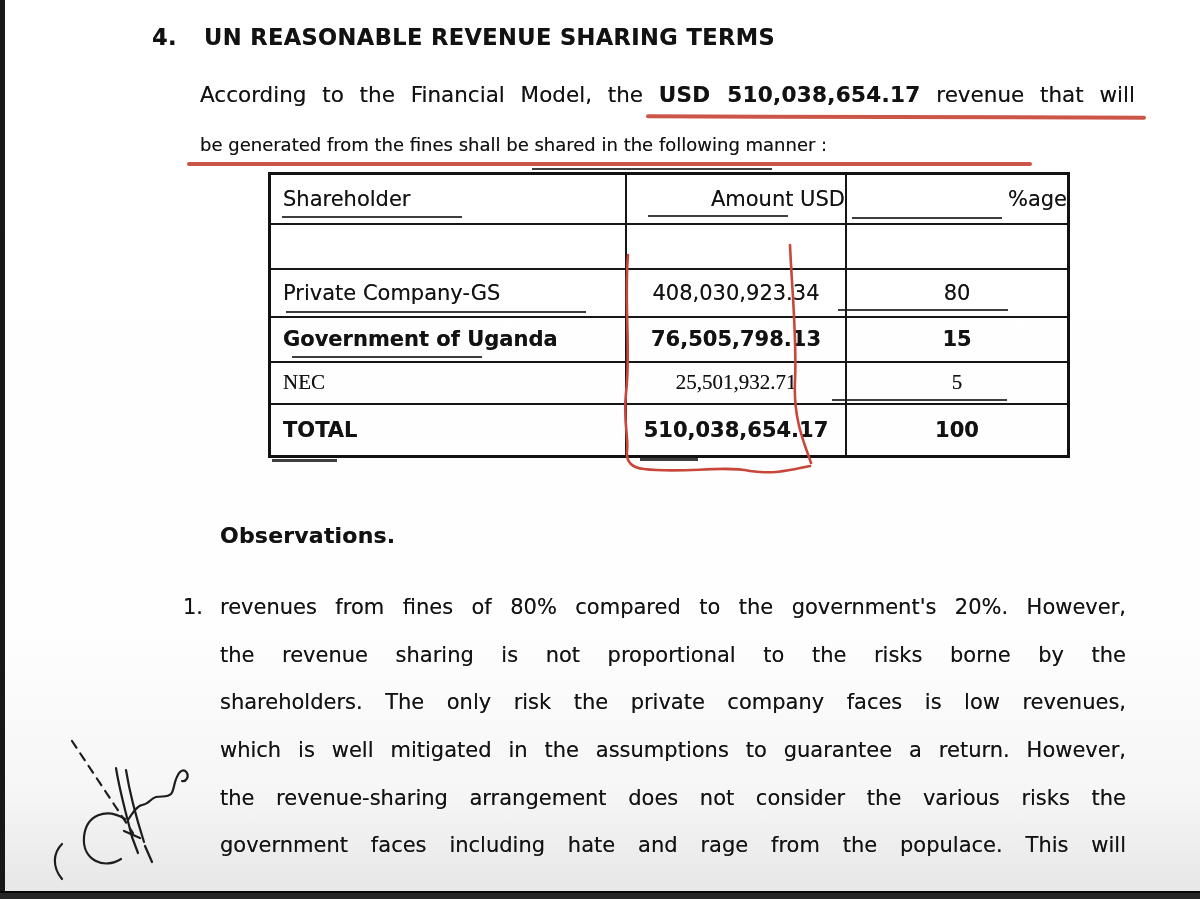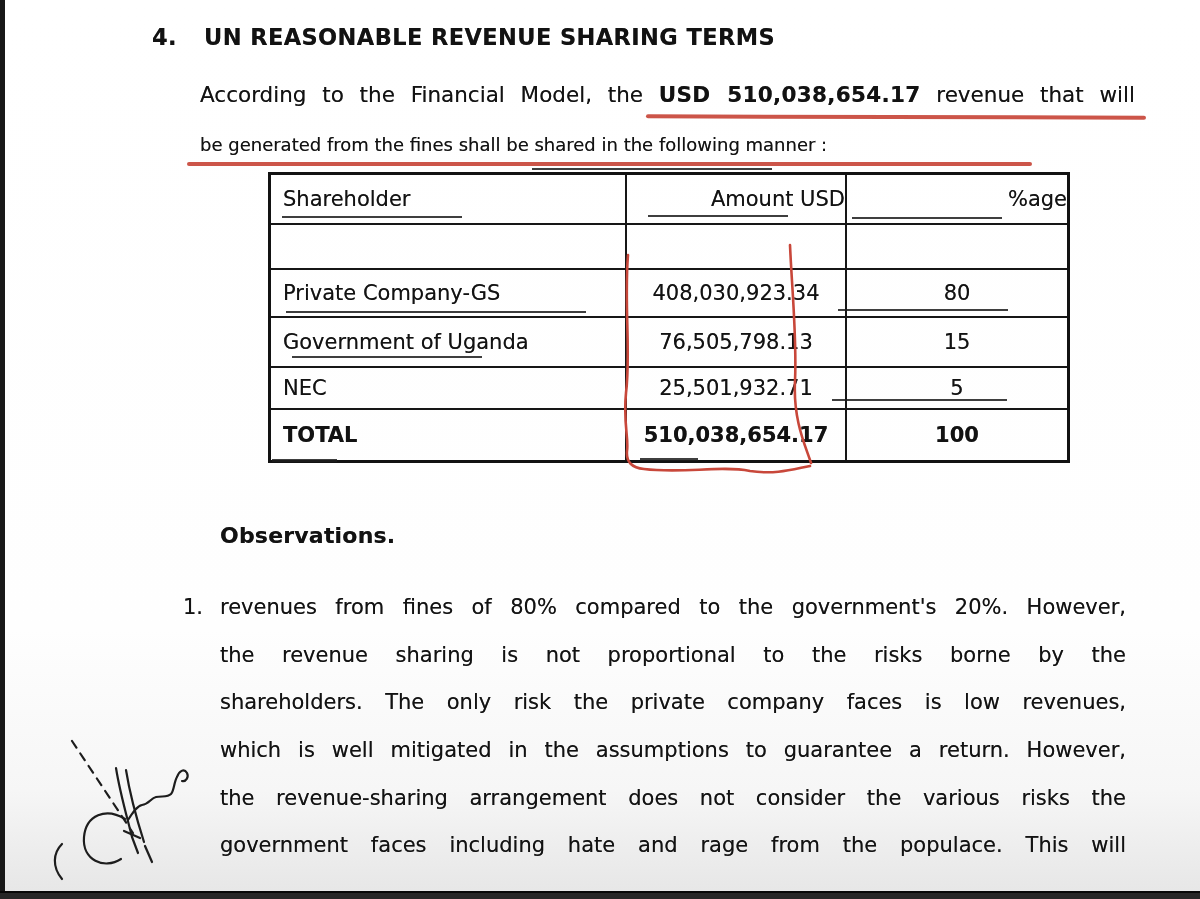--- a/index.html
+++ b/index.html
@@ -42,22 +42,22 @@
   }
   .share-table td{border:2px solid #161616;vertical-align:middle;padding:0;}
   .share-table{border:3px solid #121212;}
   .share-table .c1{width:342px;padding-left:12px;text-align:left;}
   .share-table .c2{width:202px;text-align:center;}
   .share-table .c3{width:204px;text-align:center;}
   .share-table tr.h-header{height:50px;font-weight:normal;font-size:21px;}
   .share-table tr.h-header .c2,.share-table tr.h-header .c3{text-align:right;padding-left:16px;}
   .share-table tr.h-empty{height:45px;}
   .share-table tr.h-r1{height:48px;}
-  .share-table tr.h-r2{height:50px;}
-  .share-table tr.h-r3{height:42px;}
+  .share-table tr.h-r2{height:45px;font-weight:bold;}
+  .share-table tr.h-r3{height:42px;font-family:Liberation Serif, serif;}
   .share-table tr.h-total{height:53px;font-weight:bold;margin-top:32px;}
 
   
   .svg-abs{position:absolute;overflow:visible;}
   .red-stroke{stroke:var(--annotation_red,#c8473a);fill:none;stroke-width:2.6;stroke-linecap:round;stroke-linejoin:round;}
   .ink-stroke{stroke:var(--scan_ink,#1d1d1d);fill:none;stroke-width:2.2;stroke-linecap:round;stroke-linejoin:round;}
 
   
   .obs-heading{position:absolute;left:220px;top:523px;font-size:22px;font-weight:bold;letter-spacing:.2px;}
   .obs-number{position:absolute;left:183px;top:584px;font-size:21px;line-height:47.7px;}

